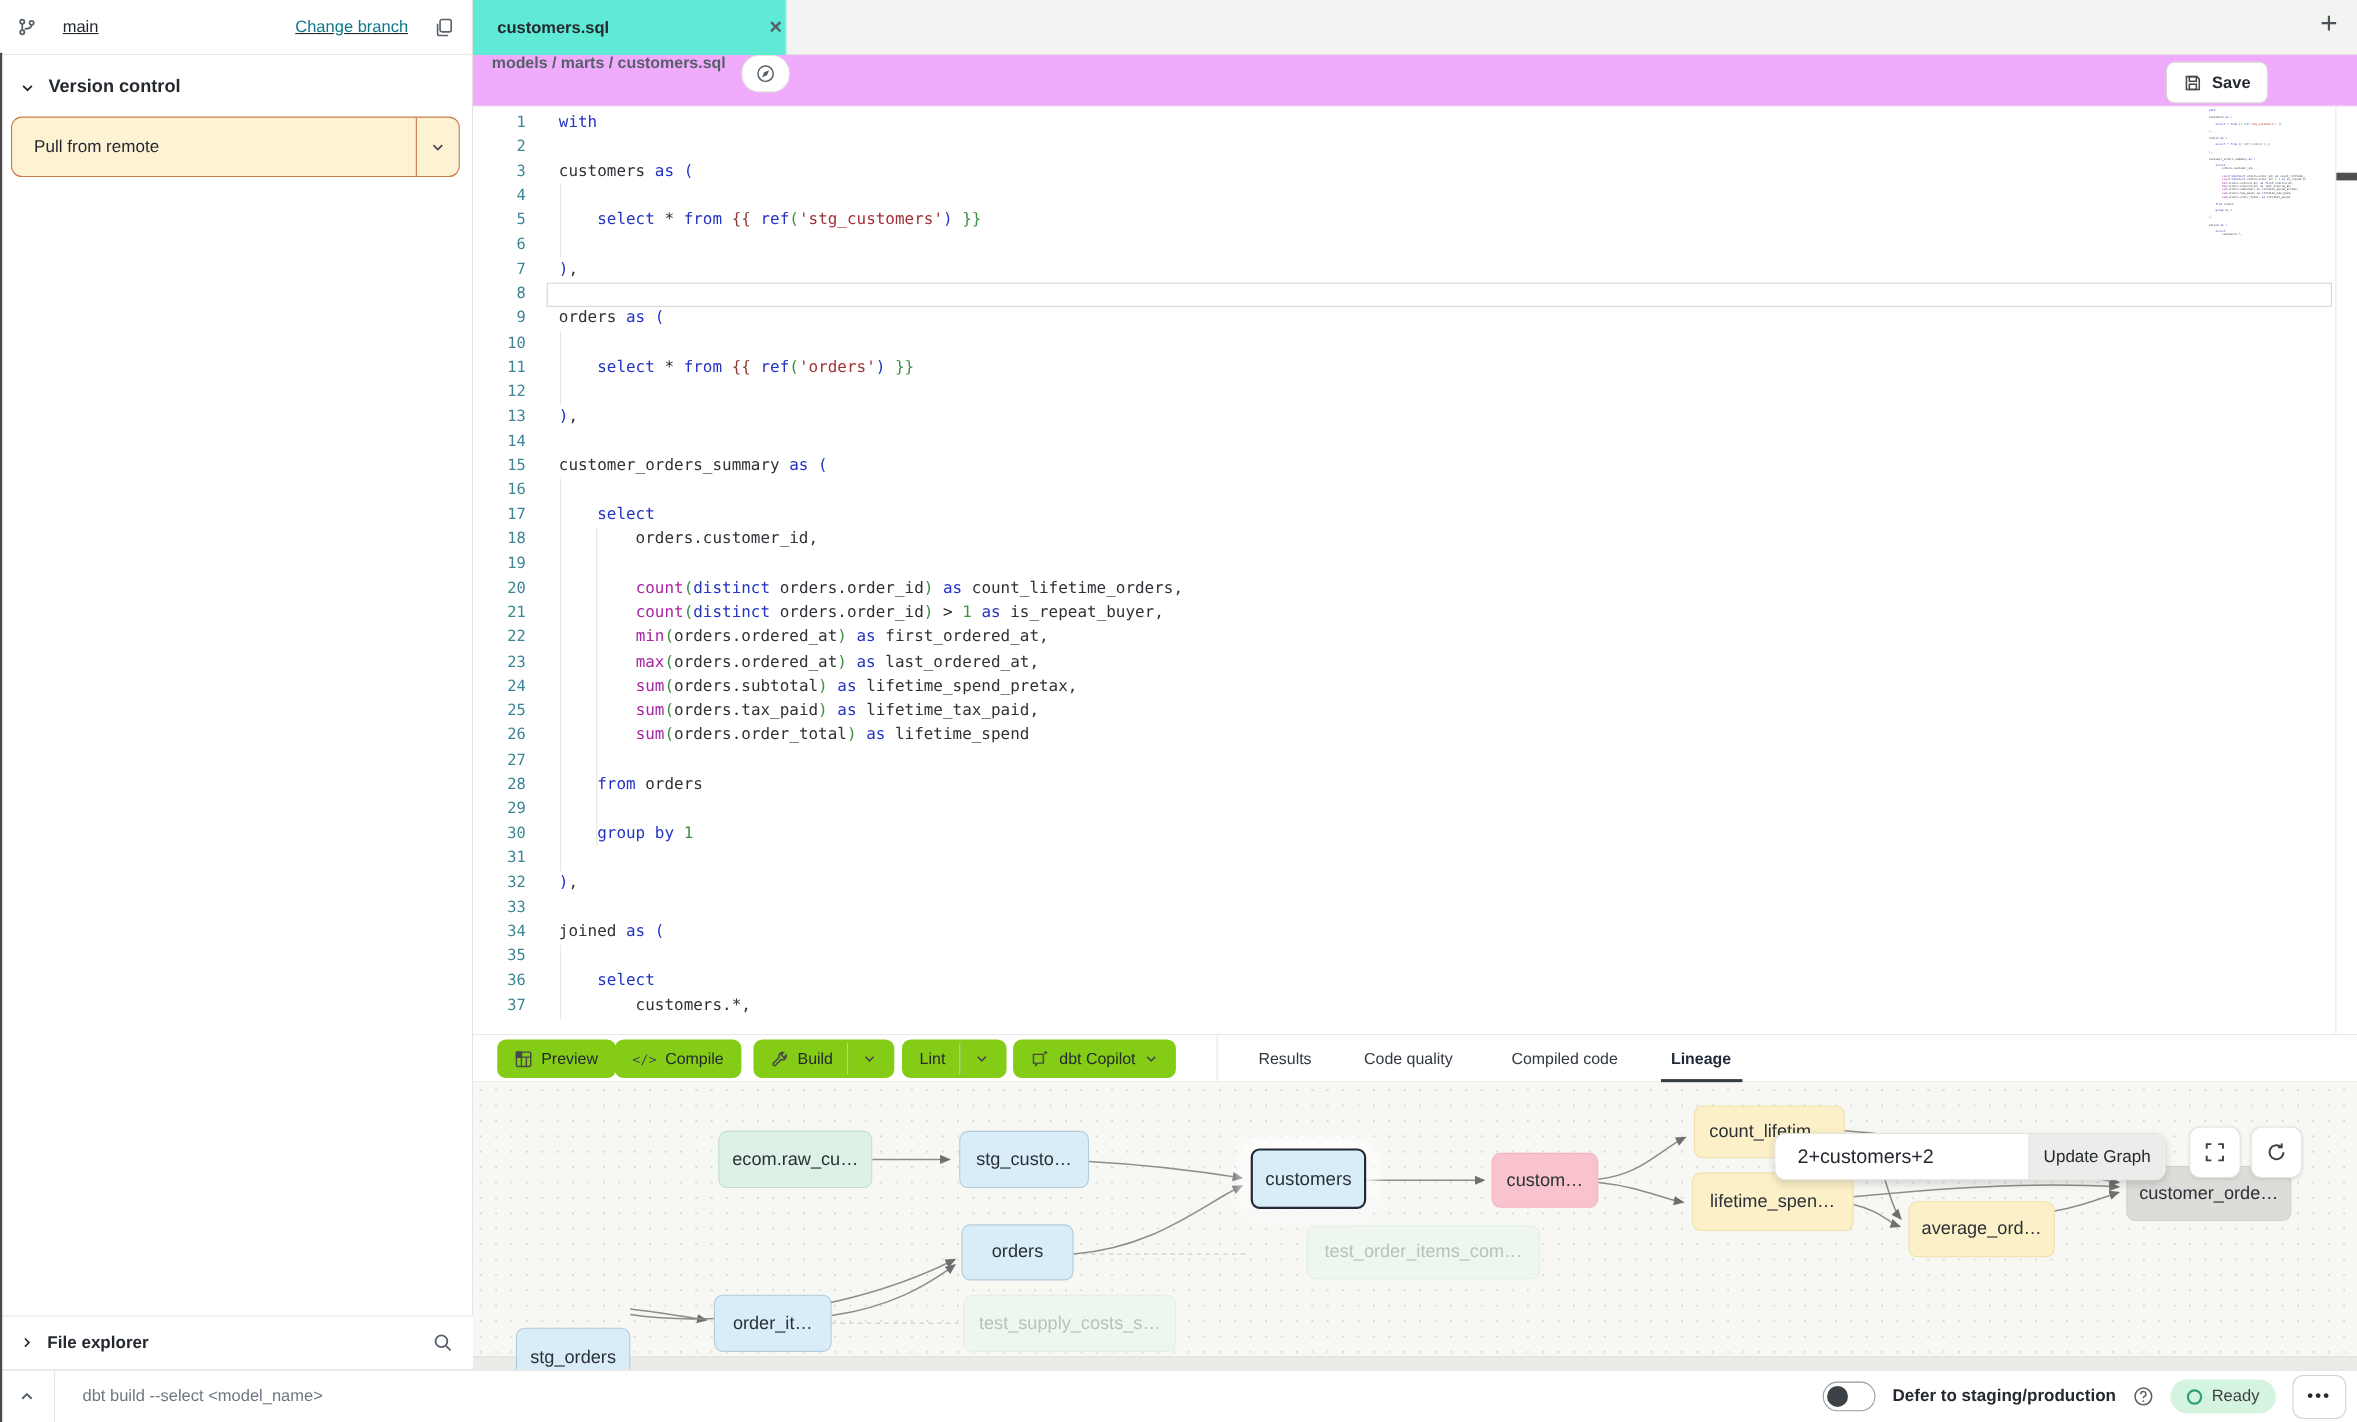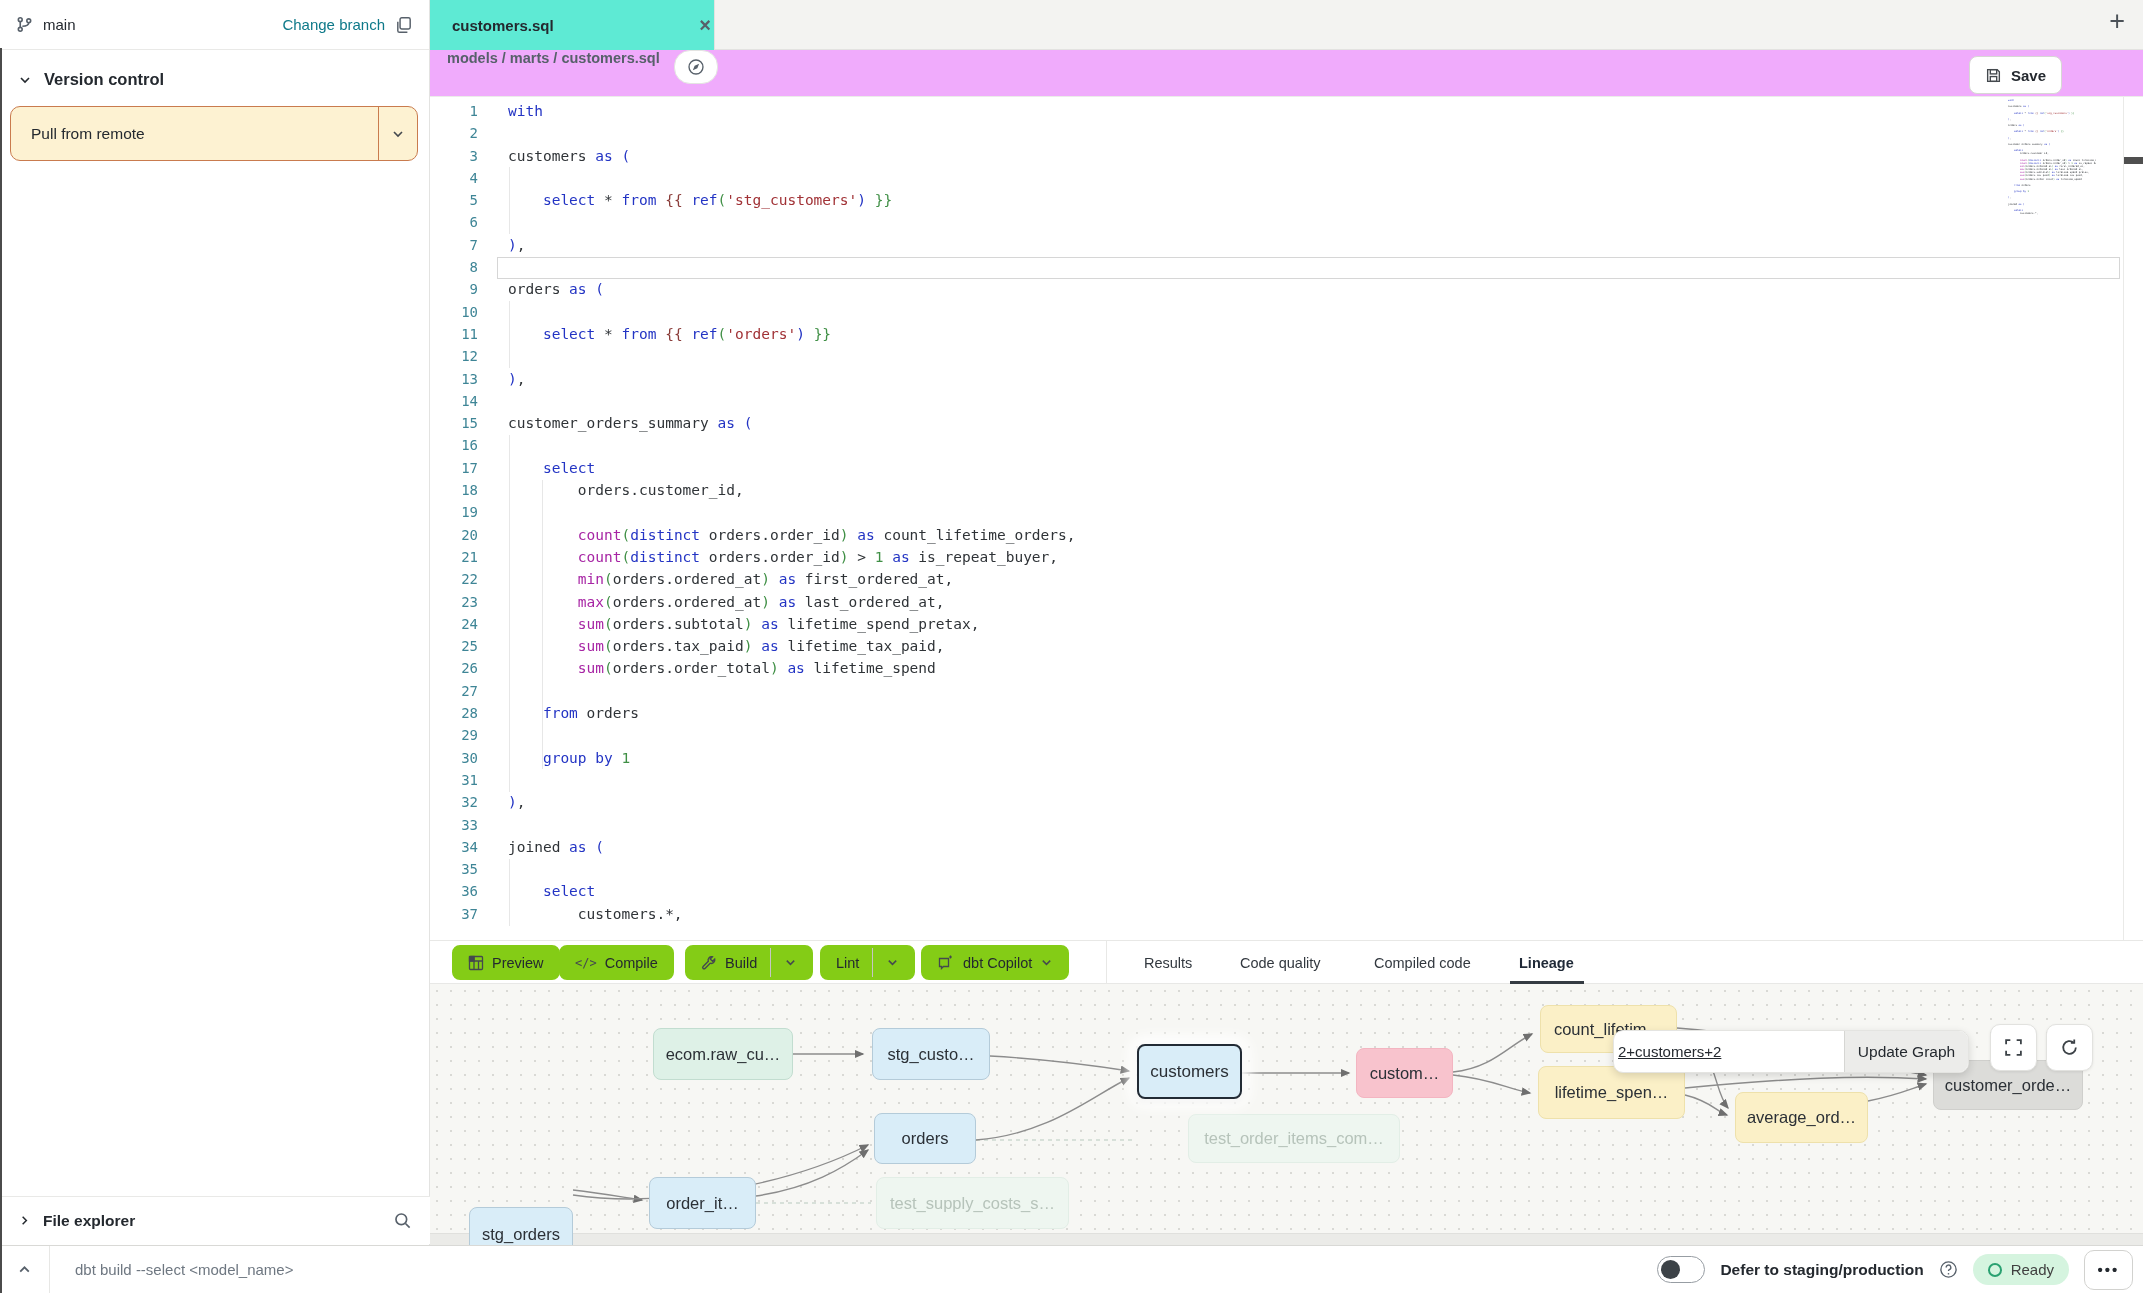--- a/index.html
+++ b/index.html
@@ -3,21 +3,21 @@
 <meta charset="utf-8">
 <style>
   html,body{margin:0;padding:0;background:#fff;}
   #app{position:relative;width:2143px;height:1293px;overflow:hidden;background:#fff;
        font-family:"Liberation Sans",sans-serif;color:#24292f;}
   svg{display:block;}
   
   .left-edge{position:absolute;left:0;top:48px;width:2px;height:1245px;background:#4b4b4b;z-index:60;}
   
   .sidebar{position:absolute;left:0;top:0;width:430px;height:1245px;background:#fff;border-right:1px solid #e3e3e1;box-sizing:border-box;}
-  .sb-header{height:50px;border-bottom:1px solid #e9e9e7;display:flex;align-items:center;padding:0 16px;gap:10px;box-sizing:border-box;}
+  .sb-header{height:50px;border-bottom:1px solid #e9e9e7;display:flex;align-items:center;padding:0 16px;gap:24px;box-sizing:border-box;text-decoration:underline;}
   .branch-name{font-size:15px;}
   .change-branch{margin-left:auto;color:#0e7989;font-size:15px;cursor:pointer;}
   .vc-row{display:flex;align-items:center;gap:12px;padding:20px 18px 10px;font-size:16.5px;font-weight:bold;}
   .pull-btn{position:absolute;left:10px;top:106px;width:408px;height:55px;border:1.5px solid #c97b4e;border-radius:10px;background:#fdf2d2;display:flex;align-items:stretch;box-sizing:border-box;cursor:pointer;}
   .pull-label{display:flex;align-items:center;padding-left:20px;font-size:15.5px;flex:1;}
   .pull-divider{width:1.5px;background:#c97b4e;}
   .pull-chevron{width:38px;display:flex;align-items:center;justify-content:center;}
   .fe-row{position:absolute;left:0;top:1196px;width:430px;height:48px;border-top:1px solid #e9e9e7;display:flex;align-items:center;gap:12px;padding:0 18px;font-weight:bold;font-size:15.5px;box-sizing:border-box;background:#fff;}
   .fe-search{margin-left:auto;}
   
@@ -58,21 +58,21 @@
   .lsvg{position:absolute;left:0;top:0;}
   .ln{position:absolute;display:flex;align-items:center;justify-content:center;font-size:16.5px;color:#2b3036;border-radius:8px;white-space:nowrap;overflow:hidden;padding:0 8px;box-sizing:border-box;z-index:2;cursor:pointer;}
   .ln.source{background:#def1e7;border:1px solid #c2ddd0;}
   .ln.model{background:#d9edf8;border:1px solid #b4cbd9;}
   .ln.selected{background:#d9edf8;border:2.5px solid #222b35;box-shadow:0 0 14px 8px rgba(255,255,255,.95),0 2px 6px rgba(0,0,0,.18);z-index:3;font-size:17px;}
   .ln.pink{background:#f8c3cd;border:1px solid #f3b5c1;}
   .ln.yellow{background:#fbf0c7;border:1px solid #eee1ab;}
   .ln.grey{background:#dcdcd9;border:1px solid #cfcfcc;}
   .ln.ghost{background:#eef6f0;border:1px solid #e2eee6;color:#b6c3ba;z-index:1;}
   .lsearch{position:absolute;left:1183px;top:46px;height:43px;display:flex;z-index:5;box-shadow:0 3px 8px rgba(0,0,0,.14);border-radius:10px;background:#fff;border:1px solid #e4e4e1;box-sizing:border-box;}
-  .lsearch-input{width:230px;display:flex;align-items:center;padding-left:4px;font-size:15px;box-sizing:border-box;text-decoration:underline;}
+  .lsearch-input{width:230px;display:flex;align-items:center;padding-left:20px;font-size:18px;box-sizing:border-box;}
   .lsearch-btn{width:123px;background:#ececea;border-left:1px solid #d6d6d3;border-radius:0 9px 9px 0;display:flex;align-items:center;justify-content:center;font-size:15.5px;cursor:pointer;}
   .iconbtn{position:absolute;top:40px;width:47px;height:47px;background:#fff;border:1px solid #e2e2df;border-radius:10px;display:flex;align-items:center;justify-content:center;z-index:5;box-shadow:0 1px 3px rgba(0,0,0,.08);box-sizing:border-box;cursor:pointer;}
   .hscroll{position:absolute;left:0;bottom:0;width:100%;height:12px;background:#ebebe8;border-top:1px solid #e0e0dd;box-sizing:border-box;}
   
   .statusbar{position:absolute;left:0;top:1245px;width:2143px;height:48px;background:#fff;border-top:1px solid #d9d9d6;display:flex;align-items:center;box-sizing:border-box;}
   .sb-chev{width:50px;height:100%;display:flex;align-items:center;justify-content:center;border-right:1px solid #e7e7e5;box-sizing:border-box;cursor:pointer;}
   .cmd{margin-left:25px;font-size:15px;color:#6e7781;}
   .sb-right{margin-left:auto;display:flex;align-items:center;gap:15px;padding-right:10px;}
   .toggle{width:48px;height:27px;border:1.5px solid #979da3;border-radius:14px;position:relative;background:#fff;box-sizing:border-box;cursor:pointer;}
   .knob{position:absolute;left:3px;top:2.5px;width:19px;height:19px;border-radius:50%;background:#3c4247;}

